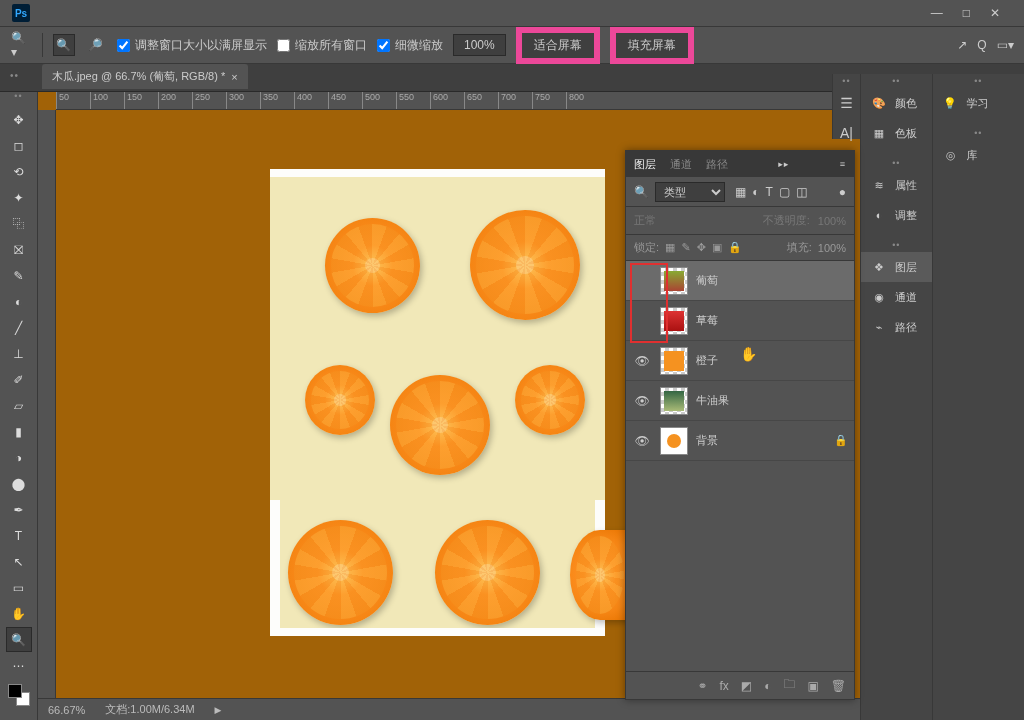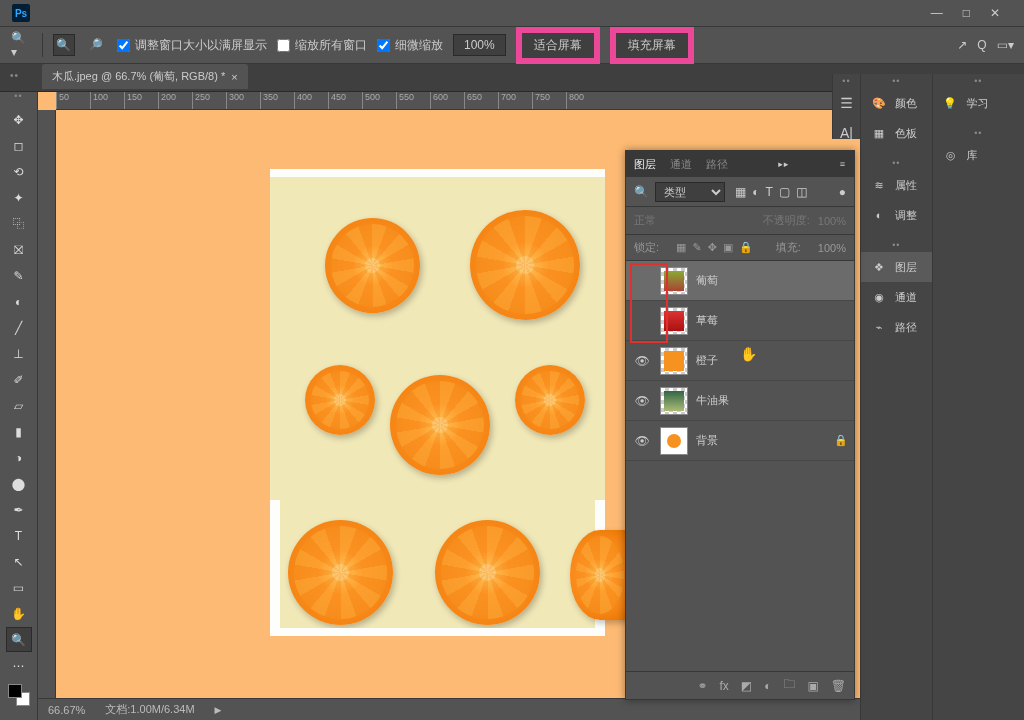--- a/index.html
+++ b/index.html
@@ -34,21 +34,21 @@
 
 .toolbar { width: 38px; background: #535353; border-right: 1px solid #383838; display: flex; flex-direction: column; align-items: center; padding-top: 6px; gap: 0px; position: relative; }
 .toolbar .dots-t { font-size: 9px; letter-spacing: 1px; color: #888; position: absolute; top: -1px; }
 .tool { width: 26px; height: 25px; display: flex; align-items: center; justify-content: center; cursor: pointer; color: #ddd; margin-top: 1px; }
 .tool.active { background: #3f3f3f; border: 1px solid #2a2a2a; }
 .fgbg { width: 22px; height: 22px; position: relative; margin-top: 6px; }
 .fgbg .bg { width: 14px; height: 14px; background: #fff; border: 1px solid #888; position: absolute; right: 0; bottom: 0; }
 .fgbg .fg { width: 14px; height: 14px; background: #000; border: 1px solid #888; position: absolute; left: 0; top: 0; }
 
 
-.canvas-area { flex: 1; background: #fdba74; position: relative; overflow: hidden; }
+.canvas-area { flex: 1; background: #a16207; position: relative; overflow: hidden; }
 .ruler-h { position: absolute; top: 0; left: 18px; right: 0; height: 18px; background: #535353; border-bottom: 1px solid #383838; display: flex; font-size: 9px; color: #aaa; overflow: hidden; }
 .ruler-h div { width: 34px; flex-shrink: 0; border-left: 1px solid #888; padding-left: 2px; line-height: 10px; }
 .ruler-v { position: absolute; top: 18px; left: 0; bottom: 0; width: 18px; background: #535353; border-right: 1px solid #383838; }
 .canvas-wrap { position: absolute; left: 232px; top: 78px; width: 335px; height: 465px; background: #000; }
 .canvas { position: absolute; inset: 0; background: #f1e8b8; }
 .canvas::before, .canvas::after { content: ''; position: absolute; background: #fdfdfb; }
 .canvas::before { left: 0; right: 0; top: -1px; height: 8px; }
 .canvas::after { left: 0; right: 0; bottom: -1px; height: 8px; }
 .white-l { position: absolute; left: 0; top: 330px; bottom: 0; width: 10px; background: #fdfdfb; }
 .white-r { position: absolute; right: 0; top: 330px; bottom: 0; width: 10px; background: #fdfdfb; }
@@ -60,21 +60,21 @@
 .layers-panel { position: absolute; left: 625px; top: 150px; width: 230px; height: 550px; background: #535353; border: 1px solid #383838; box-shadow: 0 0 8px rgba(0,0,0,.4); z-index: 10; }
 .panel-tabs { height: 26px; background: #383838; display: flex; align-items: center; padding: 0 8px; gap: 14px; font-size: 11px; }
 .panel-tabs .ptab { color: #888; cursor: pointer; }
 .panel-tabs .ptab.active { color: #eee; }
 .panel-tabs .menu-dots { margin-left: auto; letter-spacing: 1px; font-size: 9px; }
 .filter-row { height: 30px; display: flex; align-items: center; padding: 0 8px; gap: 6px; border-bottom: 1px solid #383838; }
 .filter-row select { background: #3f3f3f; color: #ccc; border: 1px solid #2a2a2a; font-size: 11px; padding: 2px 4px; width: 70px; }
 .filter-icons { display: flex; gap: 6px; font-size: 12px; margin-left: 4px; }
 .blend-row { height: 28px; display: flex; align-items: center; padding: 0 8px; gap: 8px; font-size: 11px; color: #777; border-bottom: 1px solid #383838; }
 .blend-row .lbl { flex: 1; }
-.lock-row { height: 26px; display: flex; align-items: center; padding: 0 8px; gap: 17px; font-size: 11px; color: #999; border-bottom: 1px solid #383838; }
+.lock-row { height: 26px; display: flex; align-items: center; padding: 0 8px; gap: 6px; font-size: 11px; color: #999; border-bottom: 1px solid #383838; }
 .lock-row .icons { display: flex; gap: 6px; font-size: 11px; }
 .layer-list { }
 .layer { height: 40px; display: flex; align-items: center; padding: 0 6px; gap: 8px; border-bottom: 1px solid #474747; }
 .layer.selected { background: #6b6b6b; }
 .layer .eye { width: 20px; text-align: center; font-size: 12px; color: #ccc; }
 .layer .thumb { width: 28px; height: 28px; border: 1px solid #888; background: #eee; position: relative; }
 .layer .thumb.checker { background-image: linear-gradient(45deg,#ccc 25%,transparent 25%,transparent 75%,#ccc 75%),linear-gradient(45deg,#ccc 25%,#fff 25%,#fff 75%,#ccc 75%); background-size: 8px 8px; background-position: 0 0,4px 4px; }
 .layer .name { font-size: 11px; }
 .layer .lock { margin-left: auto; font-size: 11px; color: #aaa; }
 .red-highlight { position: absolute; border: 2px solid #e03030; pointer-events: none; }

